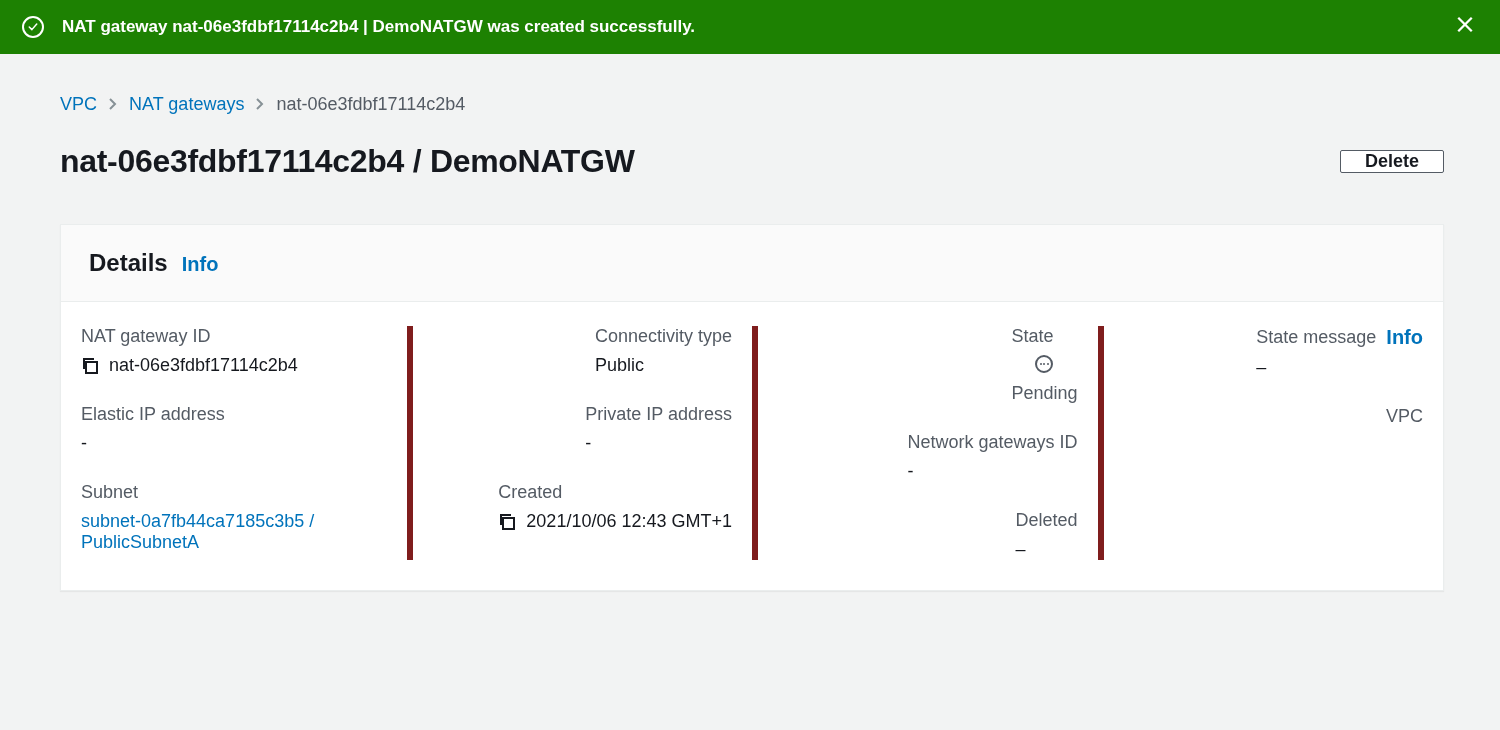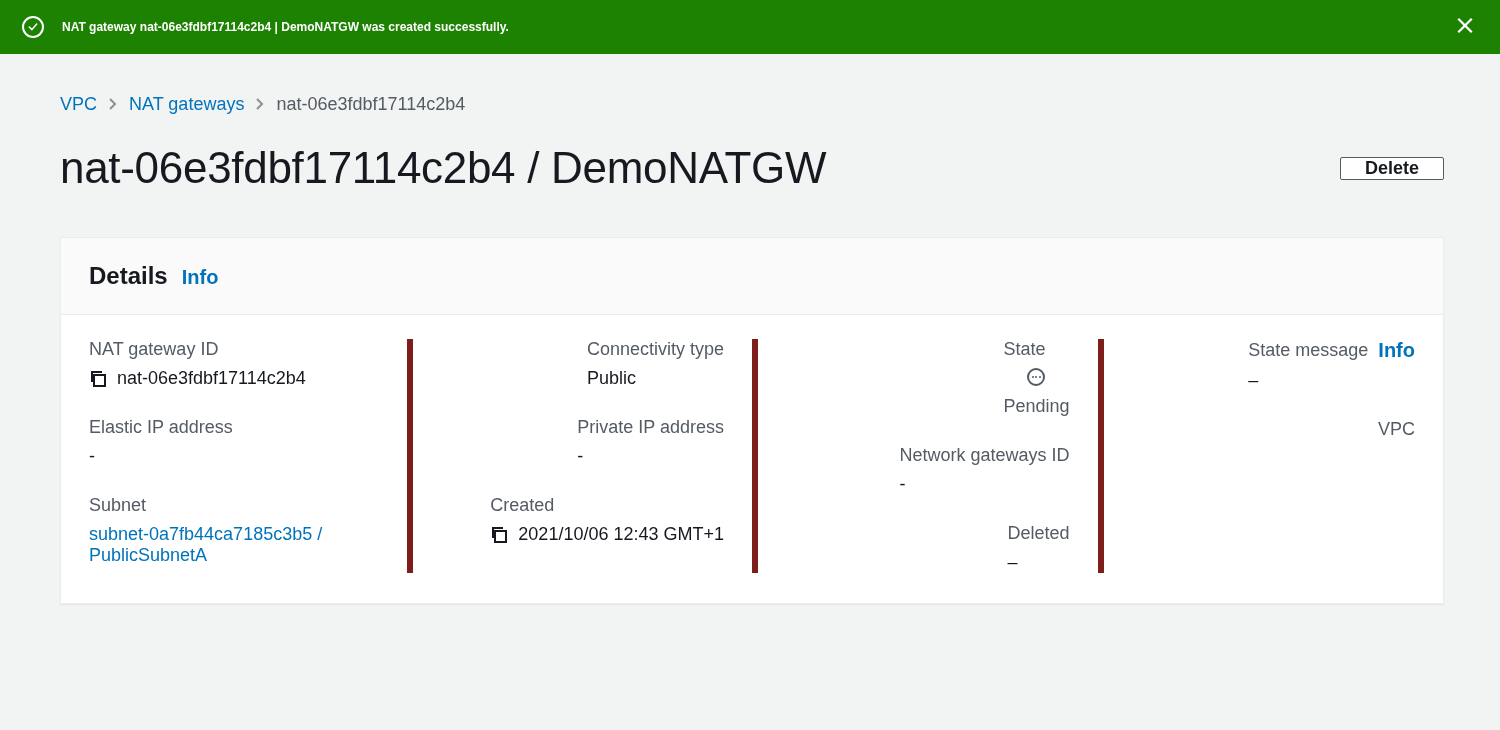--- a/index.html
+++ b/index.html
@@ -11,21 +11,21 @@
     width: 1500px;
   }
 
   
   .banner {
     background: #1d8102;
     color: #fff;
     display: flex;
     align-items: center;
     padding: 16px 22px;
-    font-size: 12px;
+    font-size: 17px;
     font-weight: 700;
     position: relative;
   }
   .banner .check-icon {
     width: 22px; height: 22px;
     border: 2px solid #fff;
     border-radius: 50%;
     margin-right: 18px;
     display: inline-flex;
     align-items: center;
@@ -68,22 +68,22 @@
   .breadcrumb .current { color: #545b64; }
 
   
   .title-row {
     display: flex;
     align-items: center;
     justify-content: space-between;
     margin-bottom: 44px;
   }
   .page-title {
-    font-size: 44px;
-    font-weight: 400;
+    font-size: 32px;
+    font-weight: 700;
     color: #16191f;
     letter-spacing: -0.3px;
   }
   .btn {
     background: #fff;
     border: 1px solid #545b64;
     border-radius: 2px;
     padding: 0 24px;
     font-size: 18px;
     font-weight: 700;
@@ -119,21 +119,21 @@
   }
 
   
   .grid {
     display: grid;
     grid-template-columns: repeat(4, 1fr);
     position: relative;
     padding: 24px 0 30px 0;
   }
   .col {
-    padding: 0 28px;
+    padding: 0 20px;
     display: flex;
     flex-direction: column;
     gap: 28px;
   }
   .col + .col { border-left: 6px solid #7f1d1d; align-items: flex-end; }
   .field-label {
     font-size: 18px;
     color: #545b64;
     margin-bottom: 8px;
     display: flex;

